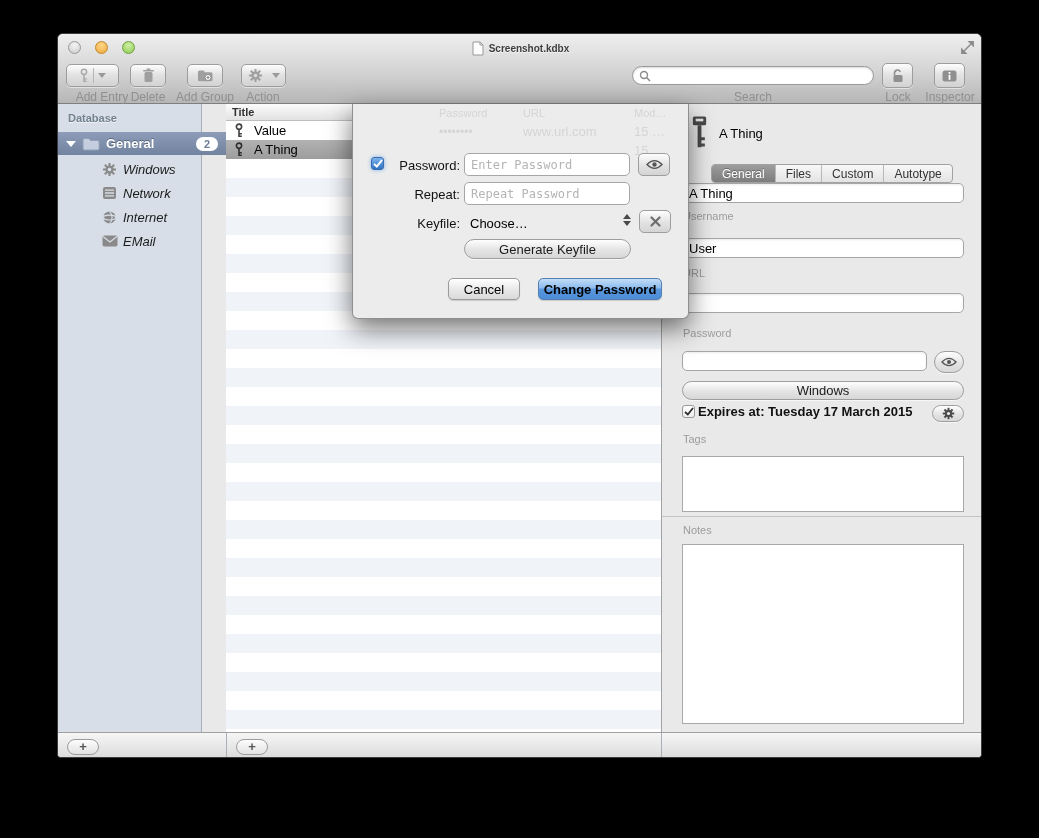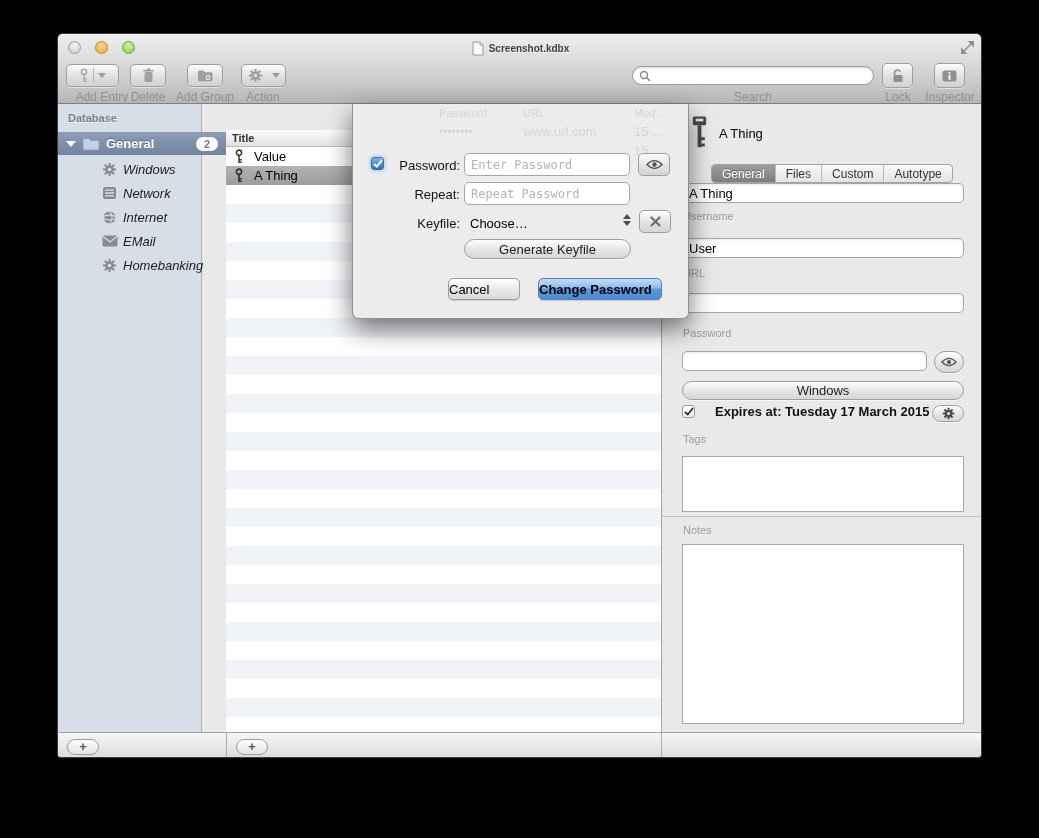--- a/index.html
+++ b/index.html
@@ -40,21 +40,21 @@
   .sb-group { position:absolute; left:0; top:28px; width:168px; height:23px;
     background:linear-gradient(#8e9cb8,#71839f); display:flex; align-items:center; }
   .sb-group .disc { width:0; height:0; border-left:5px solid transparent; border-right:5px solid transparent; border-top:6px solid #fff; margin-left:8px; }
   .sb-group .glabel { color:#fff; font-weight:700; font-size:13px; margin-left:6px; text-shadow:0 -1px 0 rgba(0,0,0,.3); flex:1; }
   .badge { background:#fff; color:#6f7e99; font-size:11px; font-weight:700; border-radius:9px; padding:1px 8px; margin-right:8px; }
   .sb-item { position:absolute; left:0; width:168px; height:24px; display:flex; align-items:center; }
   .sb-item .sb-icon { width:17px; height:17px; margin-left:43px; display:flex; align-items:center; justify-content:center; }
   .sb-item .sb-text { font-size:13px; color:#1c1c1c; margin-left:5px;font-style:italic; }
 
   
-  .entrylist { position:absolute; left:168px; top:70px; width:484px; height:628px; background:#fff;margin-top:26px; }
+  .entrylist { position:absolute; left:168px; top:70px; width:484px; height:628px; background:#fff; }
   .el-head { position:absolute; left:0; top:0; width:435px; height:17px;
     background:linear-gradient(#fcfcfc,#e2e2e2); border-bottom:1px solid #bdbdbd; font-size:11px; font-weight:700; color:#333; }
   .el-head .c1 { position:absolute; left:6px; top:2px; }
   .el-head .sort { position:absolute; left:134px; top:6px; width:0; height:0; border-left:4px solid transparent; border-right:4px solid transparent; border-top:5px solid #8a8a8a; }
   .el-head .cdiv { position:absolute; left:147px; top:1px; width:1px; height:15px; background:#c5c5c5; }
   .el-head .c2 { position:absolute; left:153px; top:2px; }
   .el-stripes { position:absolute; left:0; top:17px; width:435px; height:611px;
     background:repeating-linear-gradient(#ffffff 0 19px, #f0f3f8 19px 38px); }
   .el-row { position:absolute; left:0; width:435px; height:19px; display:flex; align-items:center; font-size:13px; color:#000; }
   .el-row.sel { background:linear-gradient(#b2b2b2,#9d9d9d); }
@@ -84,21 +84,21 @@
     box-shadow:0 10px 26px rgba(0,0,0,.55); z-index:30; }
   .ghost { position:absolute; color:#d5d5d5; white-space:nowrap; }
   .sh-label { position:absolute; width:88px; text-align:right; font-size:13px; color:#111; }
   .sh-field { position:absolute; left:111px; width:166px; height:23px; border:1px solid #a6a6a6; border-radius:5px; background:#fff; padding:0 6px;
     font-family:"DejaVu Sans Mono", monospace; font-size:12px; color:#222; outline:none; }
   .sh-field::placeholder { color:#b4b4b4; }
   .sqbtn { position:absolute; width:32px; height:23px; border:1px solid #9e9e9e; border-radius:5px;
     background:linear-gradient(#fefefe,#e2e2e2 55%,#d4d4d4); display:flex; align-items:center; justify-content:center; }
   .btn { position:absolute; height:22px; border:1px solid #9a9a9a; border-radius:5px;
     background:linear-gradient(#ffffff,#e9e9e9 50%,#d9d9d9); font-size:13px; color:#000;
-    display:flex; align-items:center; box-shadow:0 1px 1px rgba(0,0,0,.15); }
+    display:flex; align-items:center; justify-content:center; box-shadow:0 1px 1px rgba(0,0,0,.15); }
   .btn.default { background:linear-gradient(#c3ddf7,#8cbbee 45%,#5b98dd 50%,#4c8cd6); border-color:#5580b3; font-weight:700; }
   .stepper { display:flex; flex-direction:column; gap:2px; align-items:center; }
   .stepper .up { width:0;height:0;border-left:4px solid transparent;border-right:4px solid transparent;border-bottom:5px solid #4a4a4a; }
   .stepper .dn { width:0;height:0;border-left:4px solid transparent;border-right:4px solid transparent;border-top:5px solid #4a4a4a; }
 
   
   .bottombar { position:absolute; left:0; top:698px; width:925px; height:27px;
     background:linear-gradient(#f6f6f6,#dadada); border-top:1px solid #a0a0a0; }
   .bb-div { position:absolute; top:0; width:1px; height:27px; background:#aab0b8; }
   .plus { position:absolute; top:6px; width:32px; height:16px; border-radius:8px; border:1px solid #9b9b9b;
@@ -248,35 +248,20 @@
     </div>
     <div class="sb-item" style="top:125px;">
       <span class="sb-icon">
           <svg width="16" height="12" viewBox="0 0 16 12">
             <rect x="0.5" y="0.5" width="15" height="11" rx="1.8" fill="#8a8a8a"></rect>
             <path d="M1 1.5 L8 7 L15 1.5" fill="none" stroke="#d7dee7" stroke-width="1.2"></path>
           </svg>
         </span>
       <span class="sb-text">EMail</span>
     </div>
-    <div class="sb-item" style="top:149px;">
-      <span class="sb-icon">
-          <svg width="15" height="15" viewBox="0 0 16 16">
-            <g stroke="#8a8a8a" stroke-width="2.2">
-              <line x1="8" y1="1" x2="8" y2="15"></line>
-              <line x1="1" y1="8" x2="15" y2="8"></line>
-              <line x1="3" y1="3" x2="13" y2="13"></line>
-              <line x1="13" y1="3" x2="3" y2="13"></line>
-            </g>
-            <circle cx="8" cy="8" r="4.4" fill="#8a8a8a"></circle>
-            <circle cx="8" cy="8" r="1.9" fill="#d7dee7"></circle>
-          </svg>
-        </span>
-      <span class="sb-text">Homebanking</span>
-    </div>
   </div>
 
   <div class="entrylist">
     <div class="el-stripes"></div>
     <div class="el-head">
       <span class="c1">Title</span>
       <span class="sort"></span>
       <span class="cdiv"></span>
       <span class="c2">Us</span>
     </div>
@@ -329,21 +314,21 @@
     <div class="pillbtn abs" style="left:272px; top:247px; width:30px; height:22px; border-radius:11px;">
       <svg width="16" height="10" viewBox="0 0 18 10">
           <path d="M1 5 Q9 -3.2 17 5 Q9 13.2 1 5 Z" fill="none" stroke="#555" stroke-width="1.3"></path>
           <circle cx="9" cy="5" r="2.3" fill="#555"></circle>
         </svg>
     </div>
     <div class="pillbtn abs" style="left:20px; top:277px; width:282px; height:19px; font-size:13px;">
       <span>Windows</span>
     </div>
 
-    <div class="abs" style="left:20px; top:300px; display:flex; align-items:center; gap:20px;">
+    <div class="abs" style="left:20px; top:300px; display:flex; align-items:center; gap:3px;">
       <span class="checkbox">
           <svg width="10" height="9" viewBox="0 0 10 9">
             <polyline points="1,5 3.8,7.5 9,1" fill="none" stroke="#2d2d2d" stroke-width="1.8"></polyline>
           </svg>
         </span>
       <span style="font-size:13px; font-weight:700; color:#111;">Expires at: Tuesday 17 March 2015</span>
     </div>
     <div class="pillbtn abs" style="left:270px; top:301px; width:32px; height:17px; border-radius:9px;">
       <svg width="13" height="13" viewBox="0 0 16 16">
           <g stroke="#4a4a4a" stroke-width="2.4">

